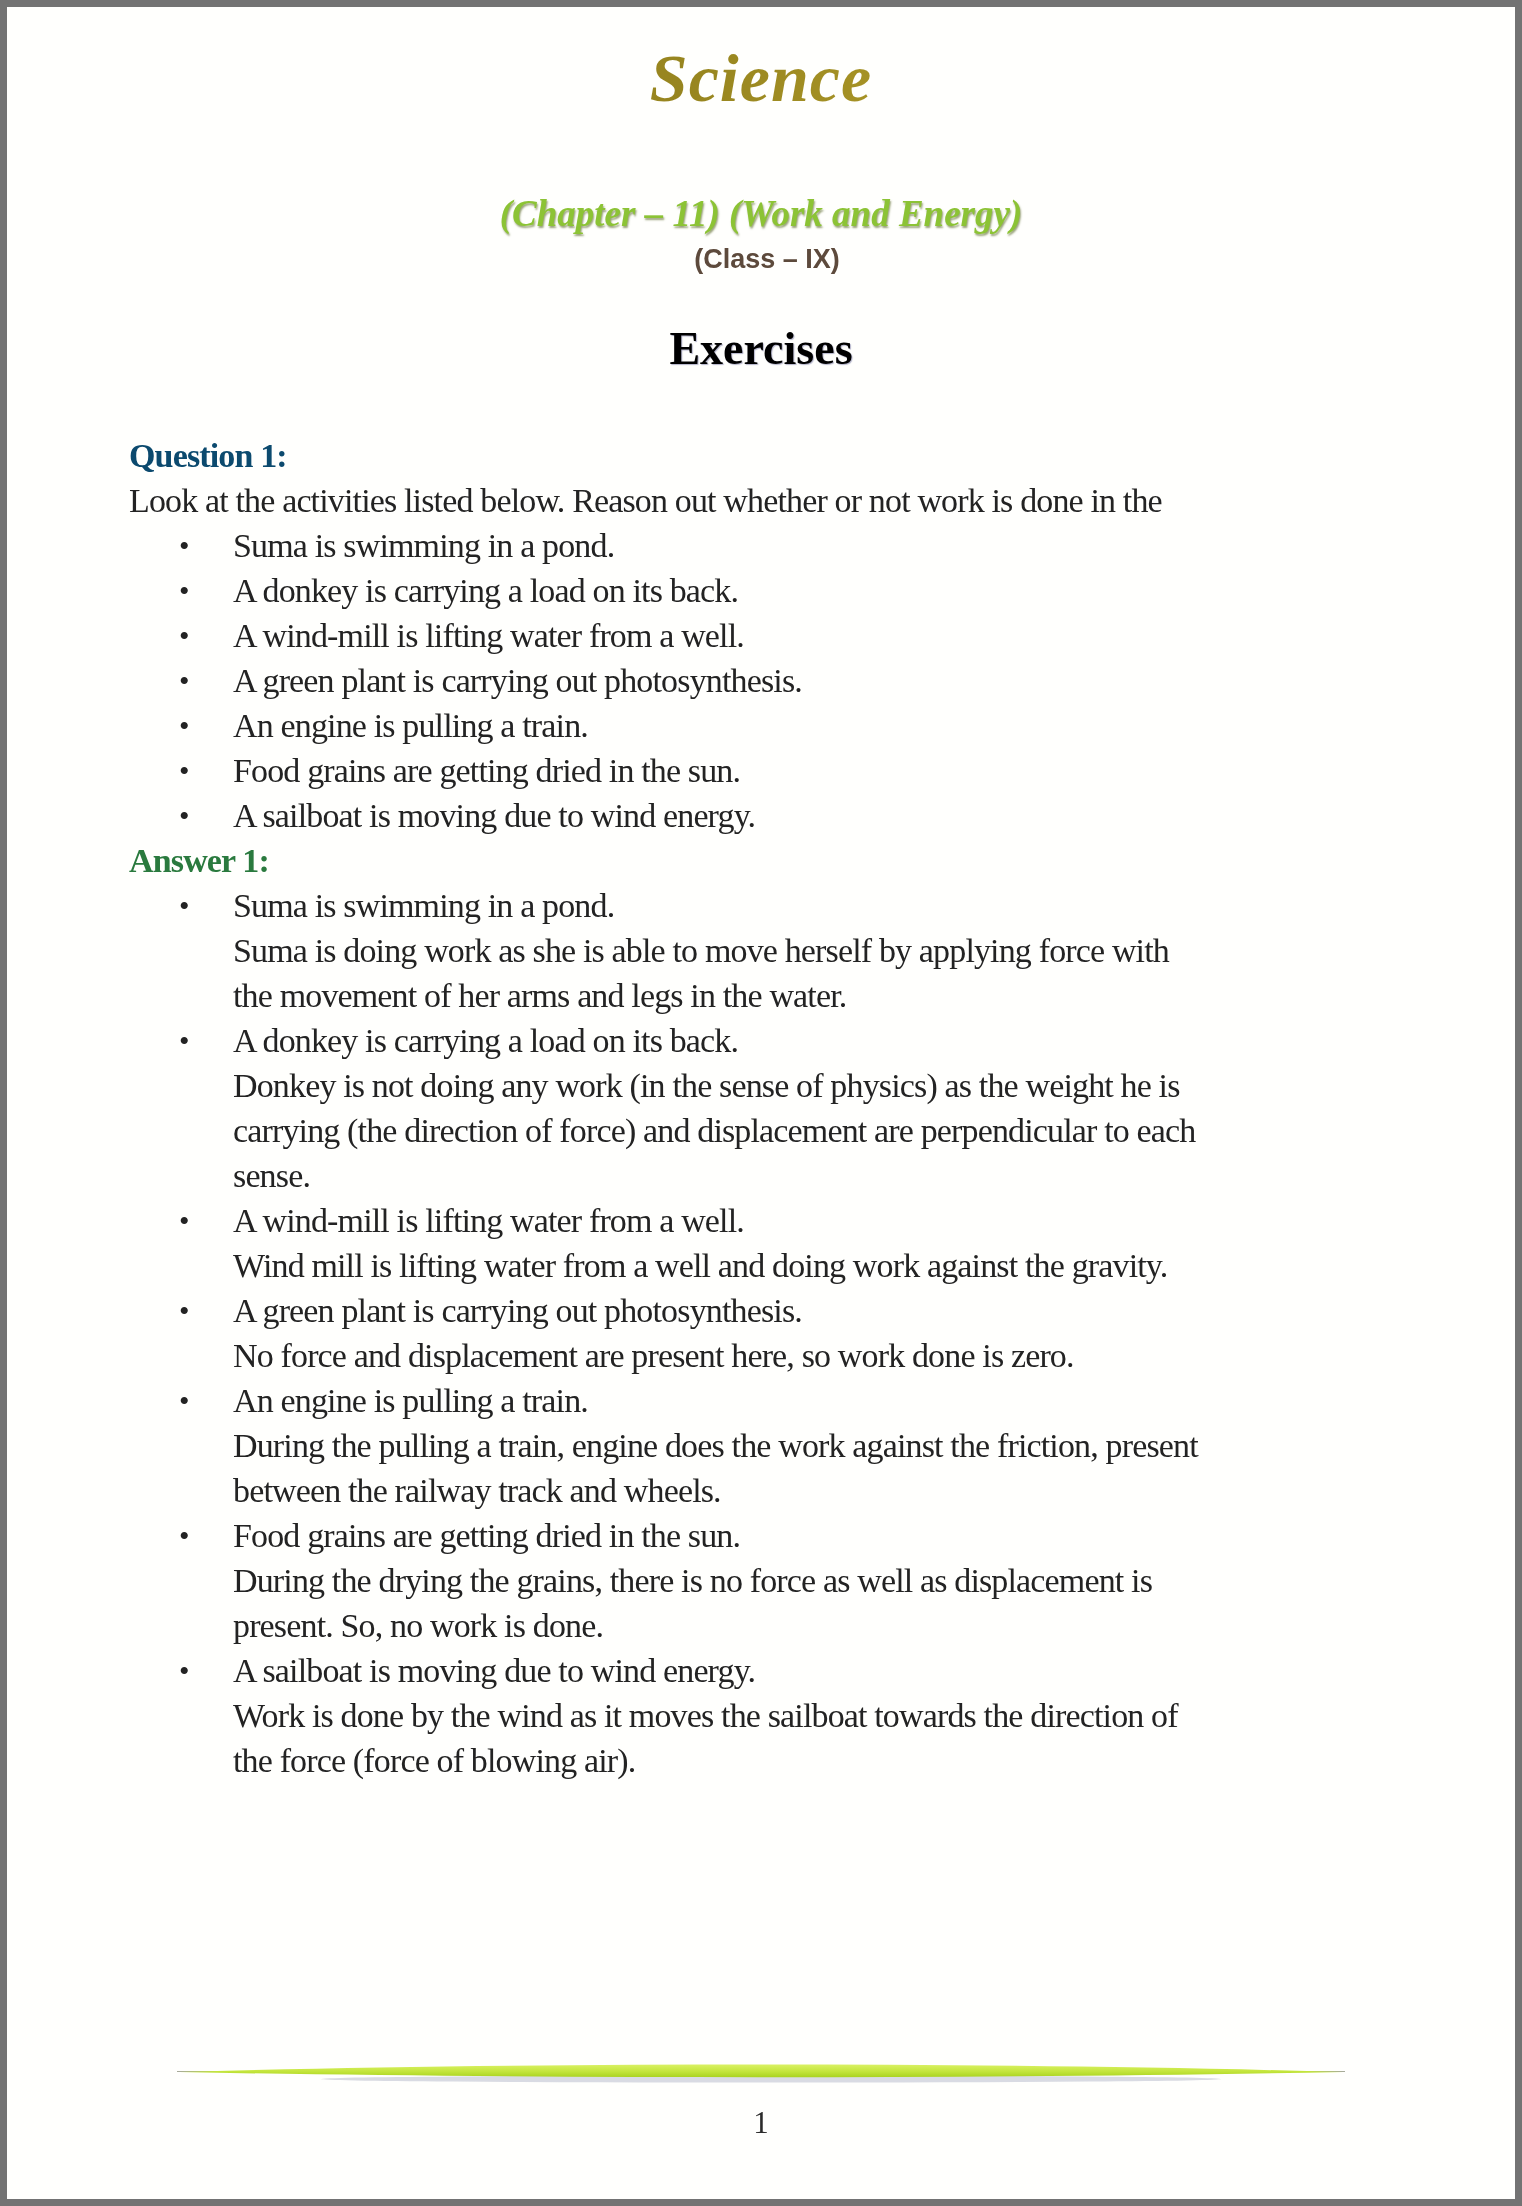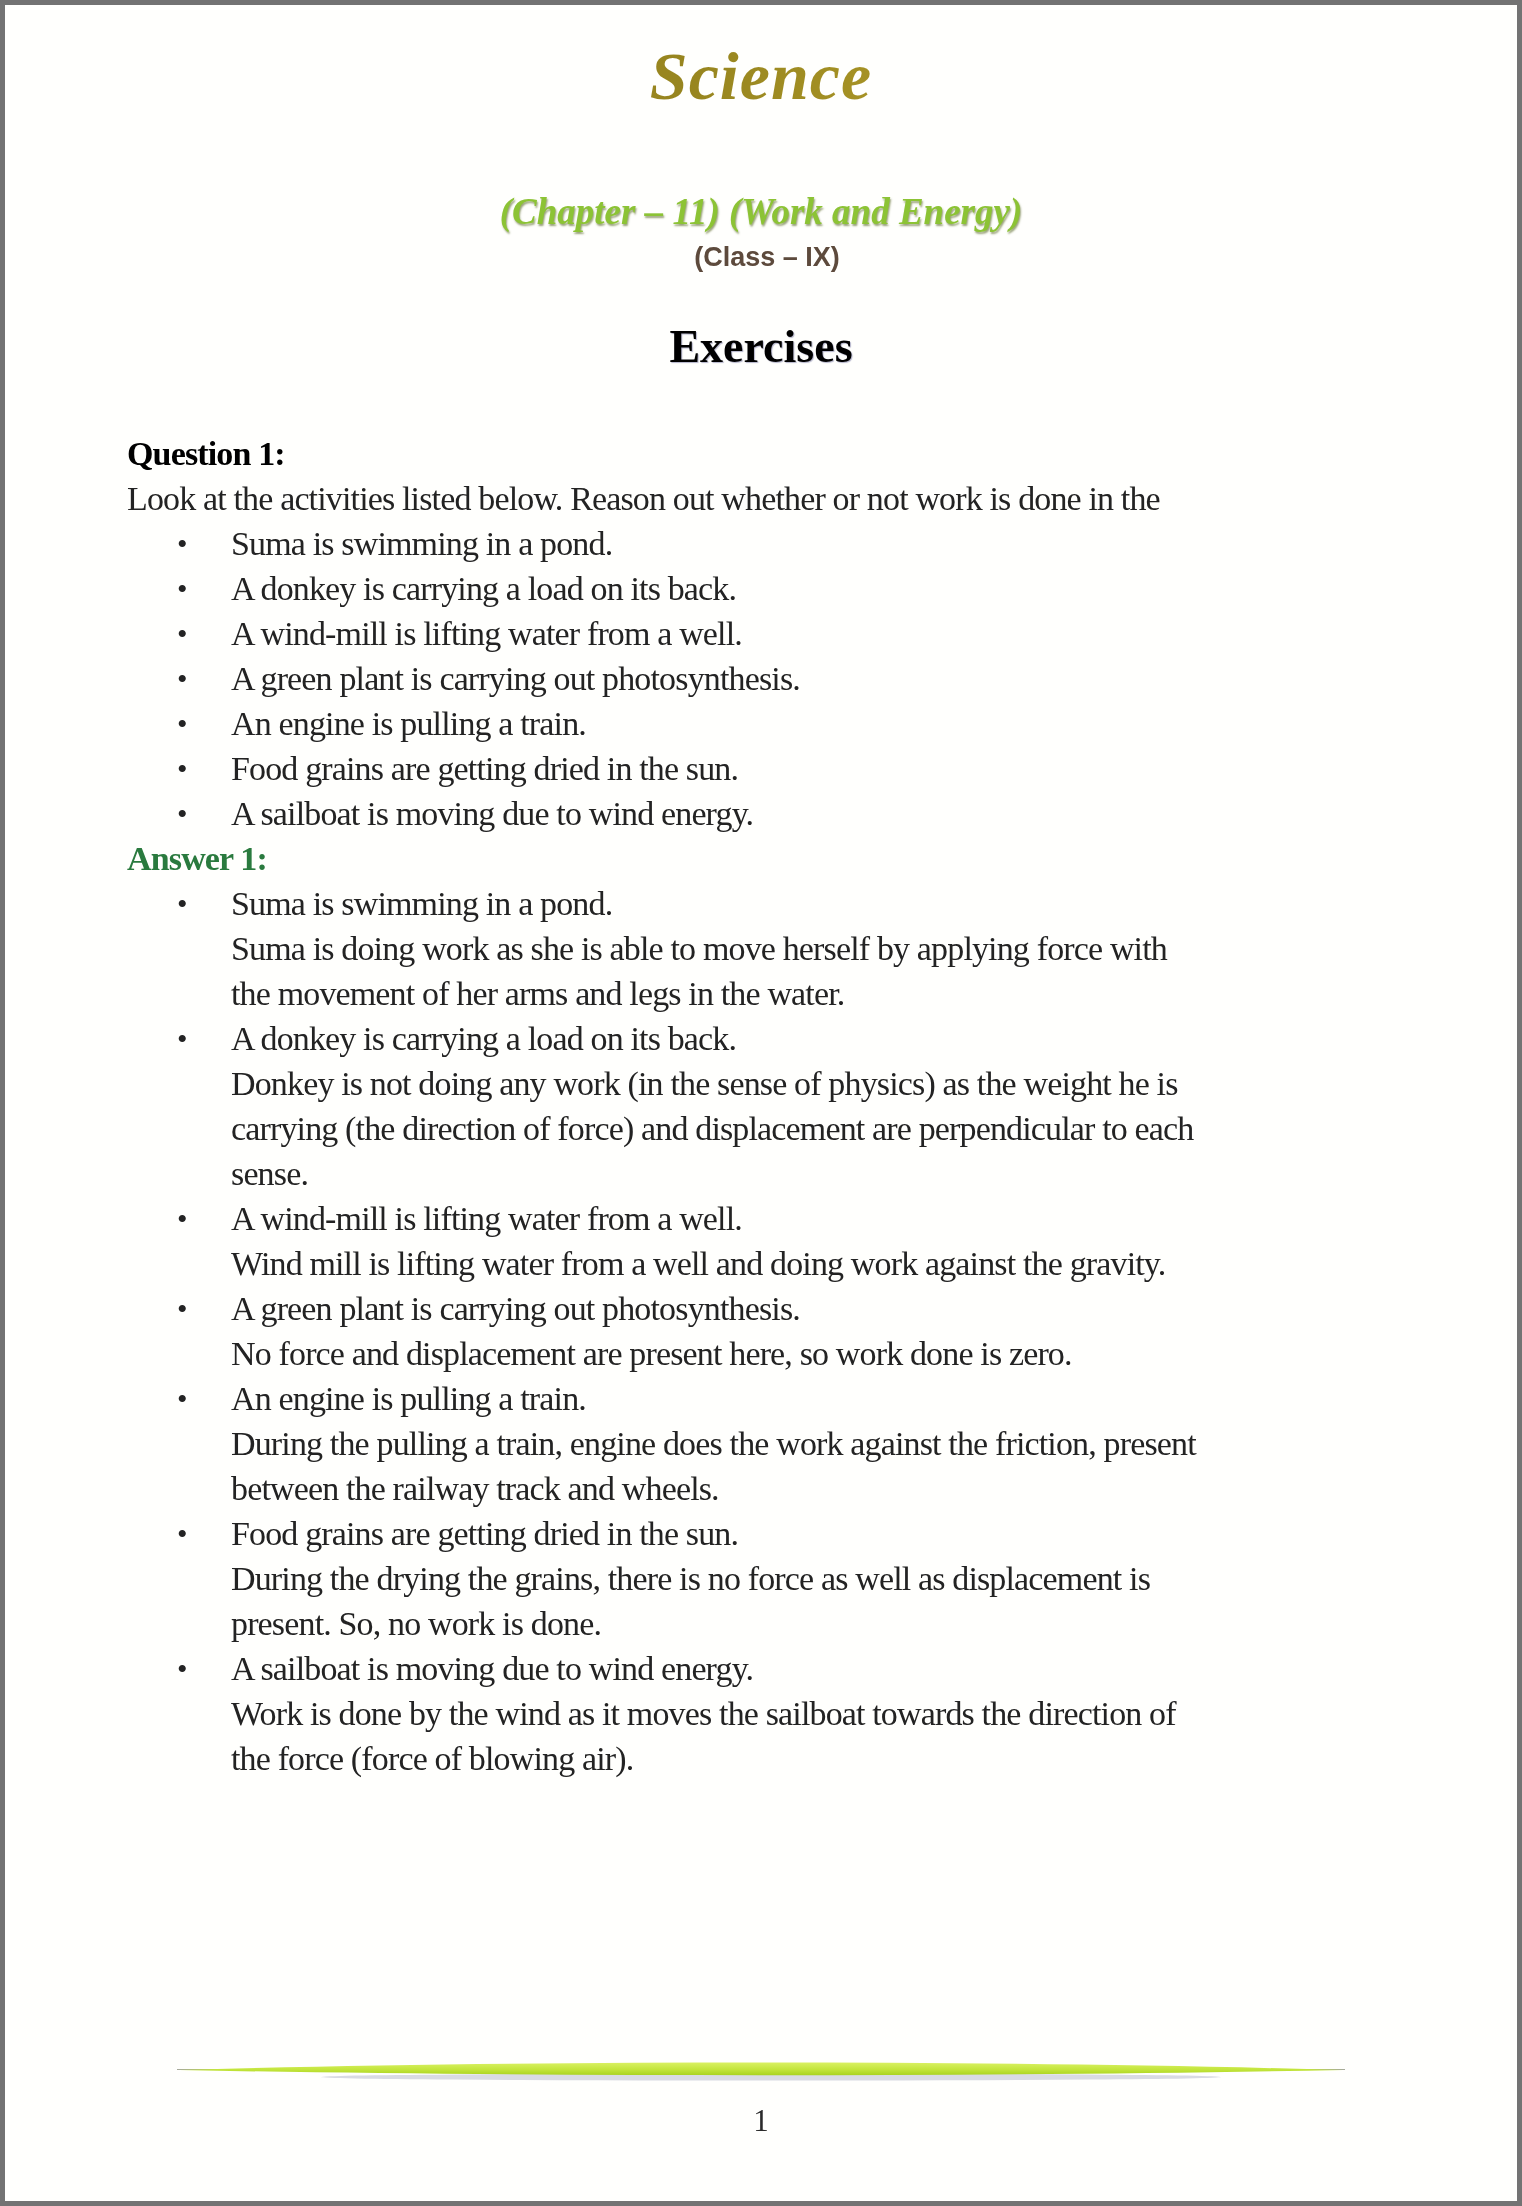--- a/index.html
+++ b/index.html
@@ -1,21 +1,21 @@
 <!DOCTYPE html>
 <html><head>
 <meta charset="utf-8">
 <style>
   html,body{margin:0;padding:0;background:#e8e8e8;}
   .page{
     position:relative;
     width:1522px;height:2206px;
     box-sizing:border-box;
     background:#fffffd;
-    border:5px solid #737373;
+    border:7px solid #737373;
     font-family:"Liberation Serif",serif;
     color:#232323;
     overflow:hidden;
   }
   
   .doc-title{
     margin:34px 0 0 0;
     text-align:center;
     font-size:68px;line-height:74px;
     font-style:italic;font-weight:bold;
@@ -48,21 +48,21 @@
     font-weight:bold;
     color:#000000;
     text-shadow:1px 1px 1px rgba(40,40,110,.35);
   }
   
   .content{
     margin:58px 100px 0 122px;
     font-size:34px;line-height:45px;
     letter-spacing:-0.85px;
   }
-  .q-label{font-weight:bold;color:#000000;}
+  .q-label{font-weight:bold;color:#0c4a6e;}
   .a-label{font-weight:bold;color:#2a7a3e;}
   .intro-line{white-space:nowrap;}
   ul.blist{list-style:none;margin:0;padding:0;}
   ul.blist > li{position:relative;padding-left:104px;}
   .bdot{
     position:absolute;left:50px;top:0;
     font-size:30px;
     letter-spacing:0;
   }
   .activity-row{position:relative;white-space:nowrap;}

